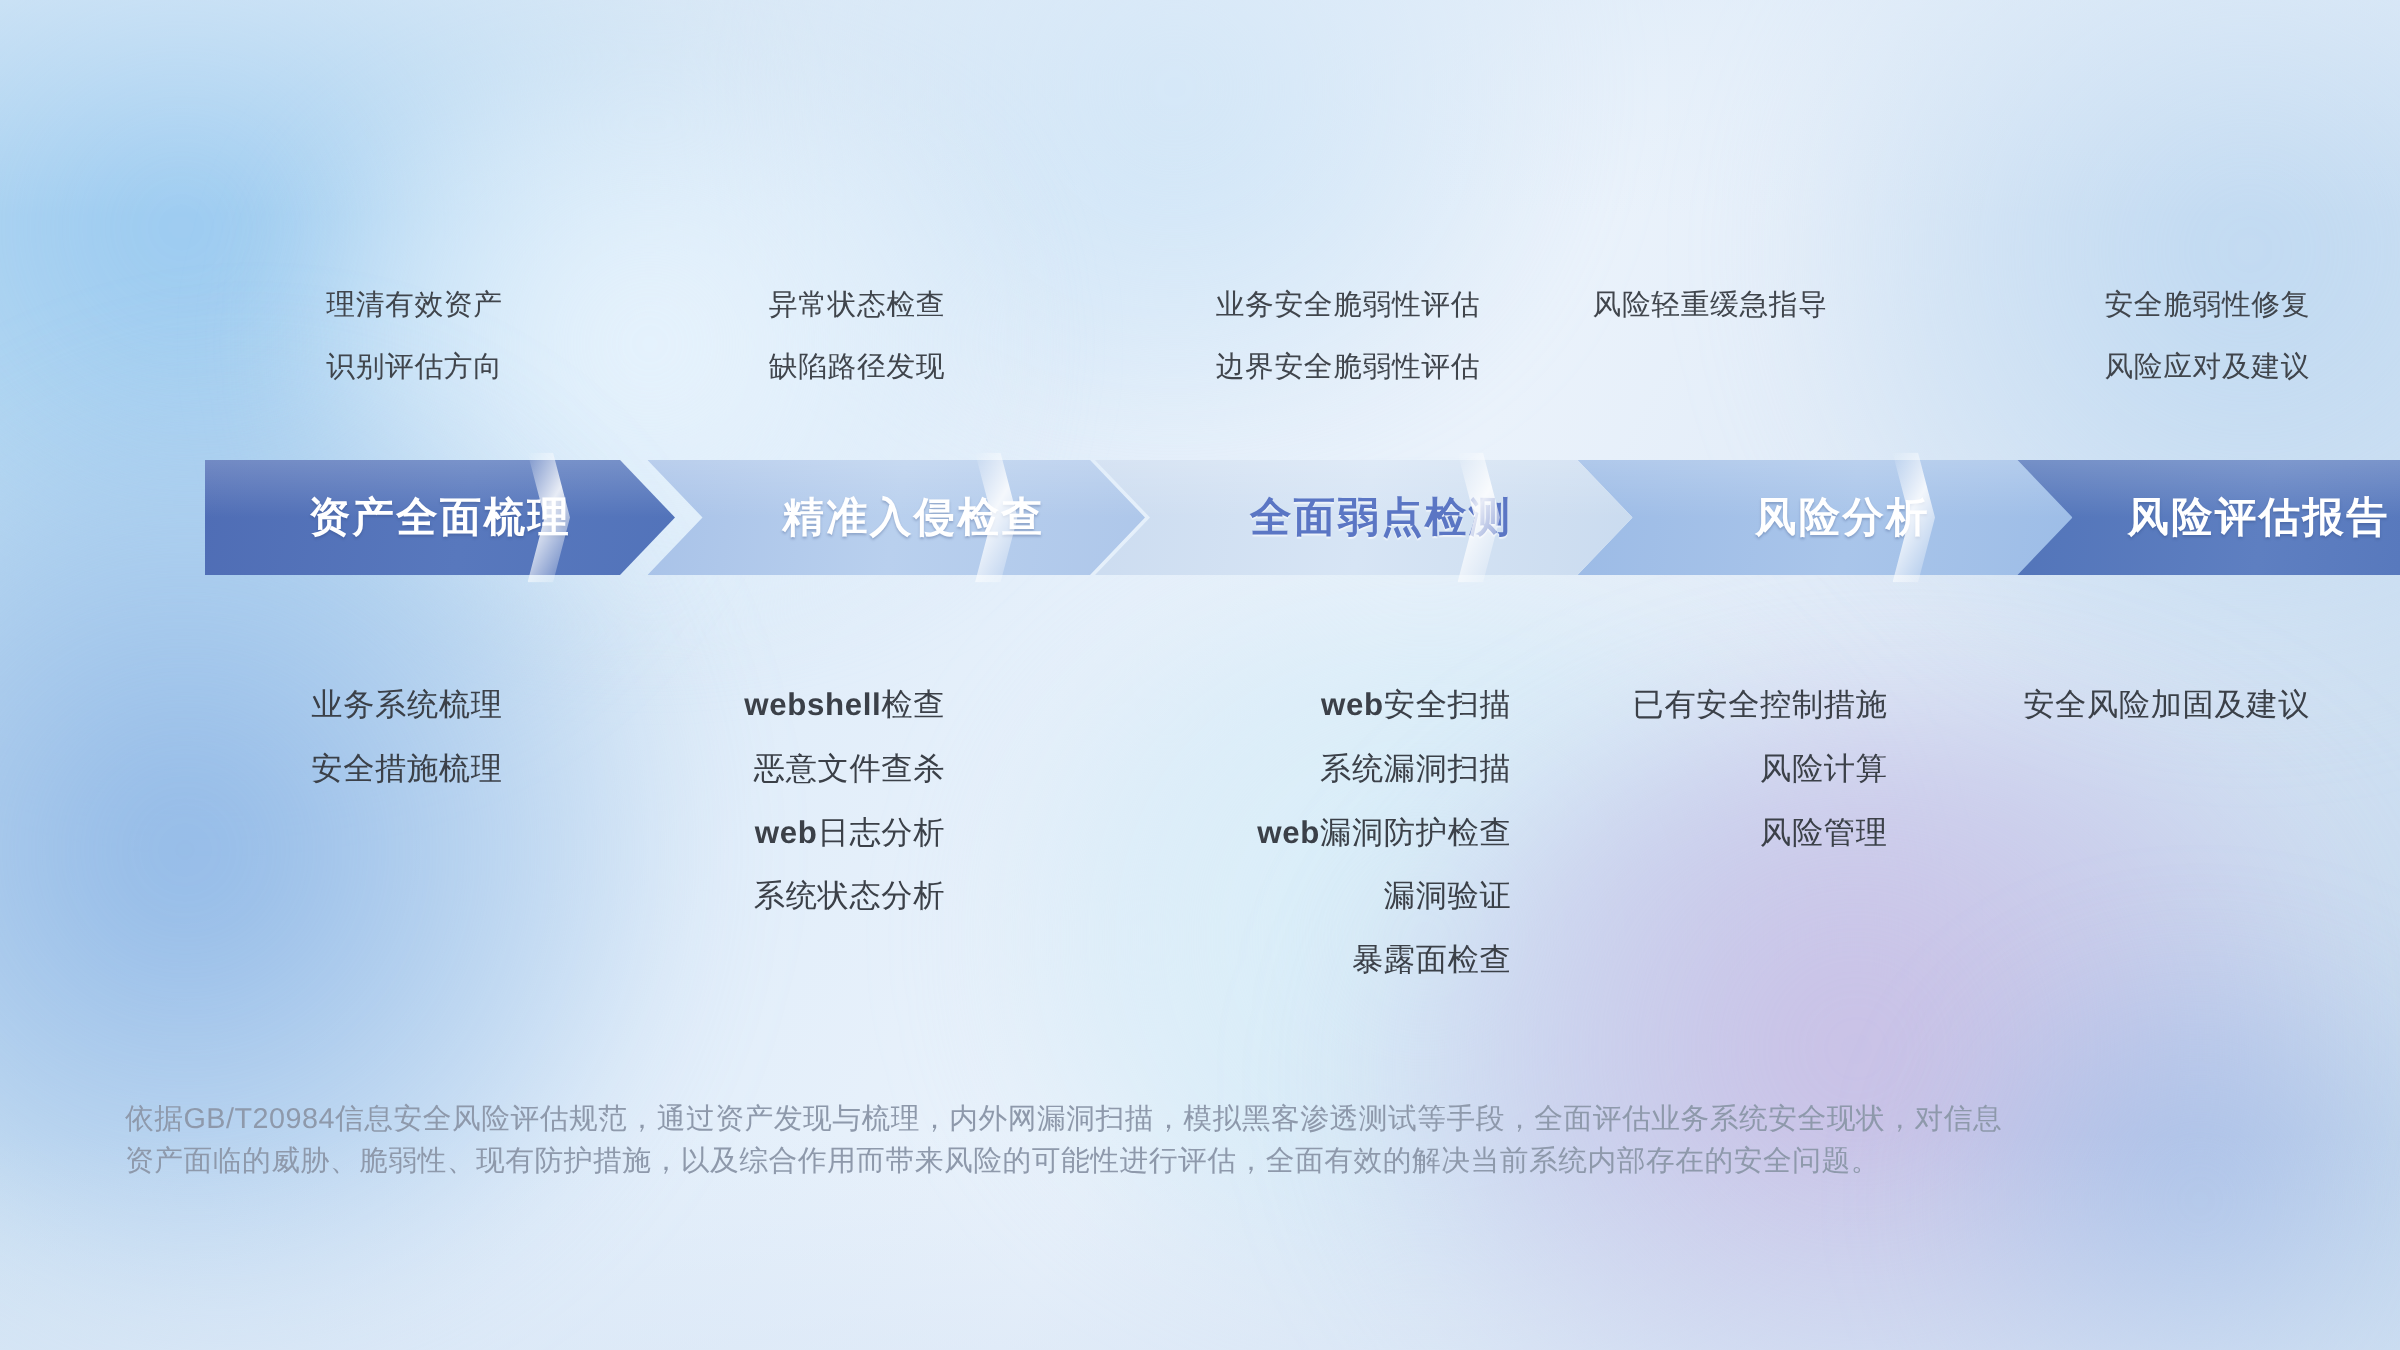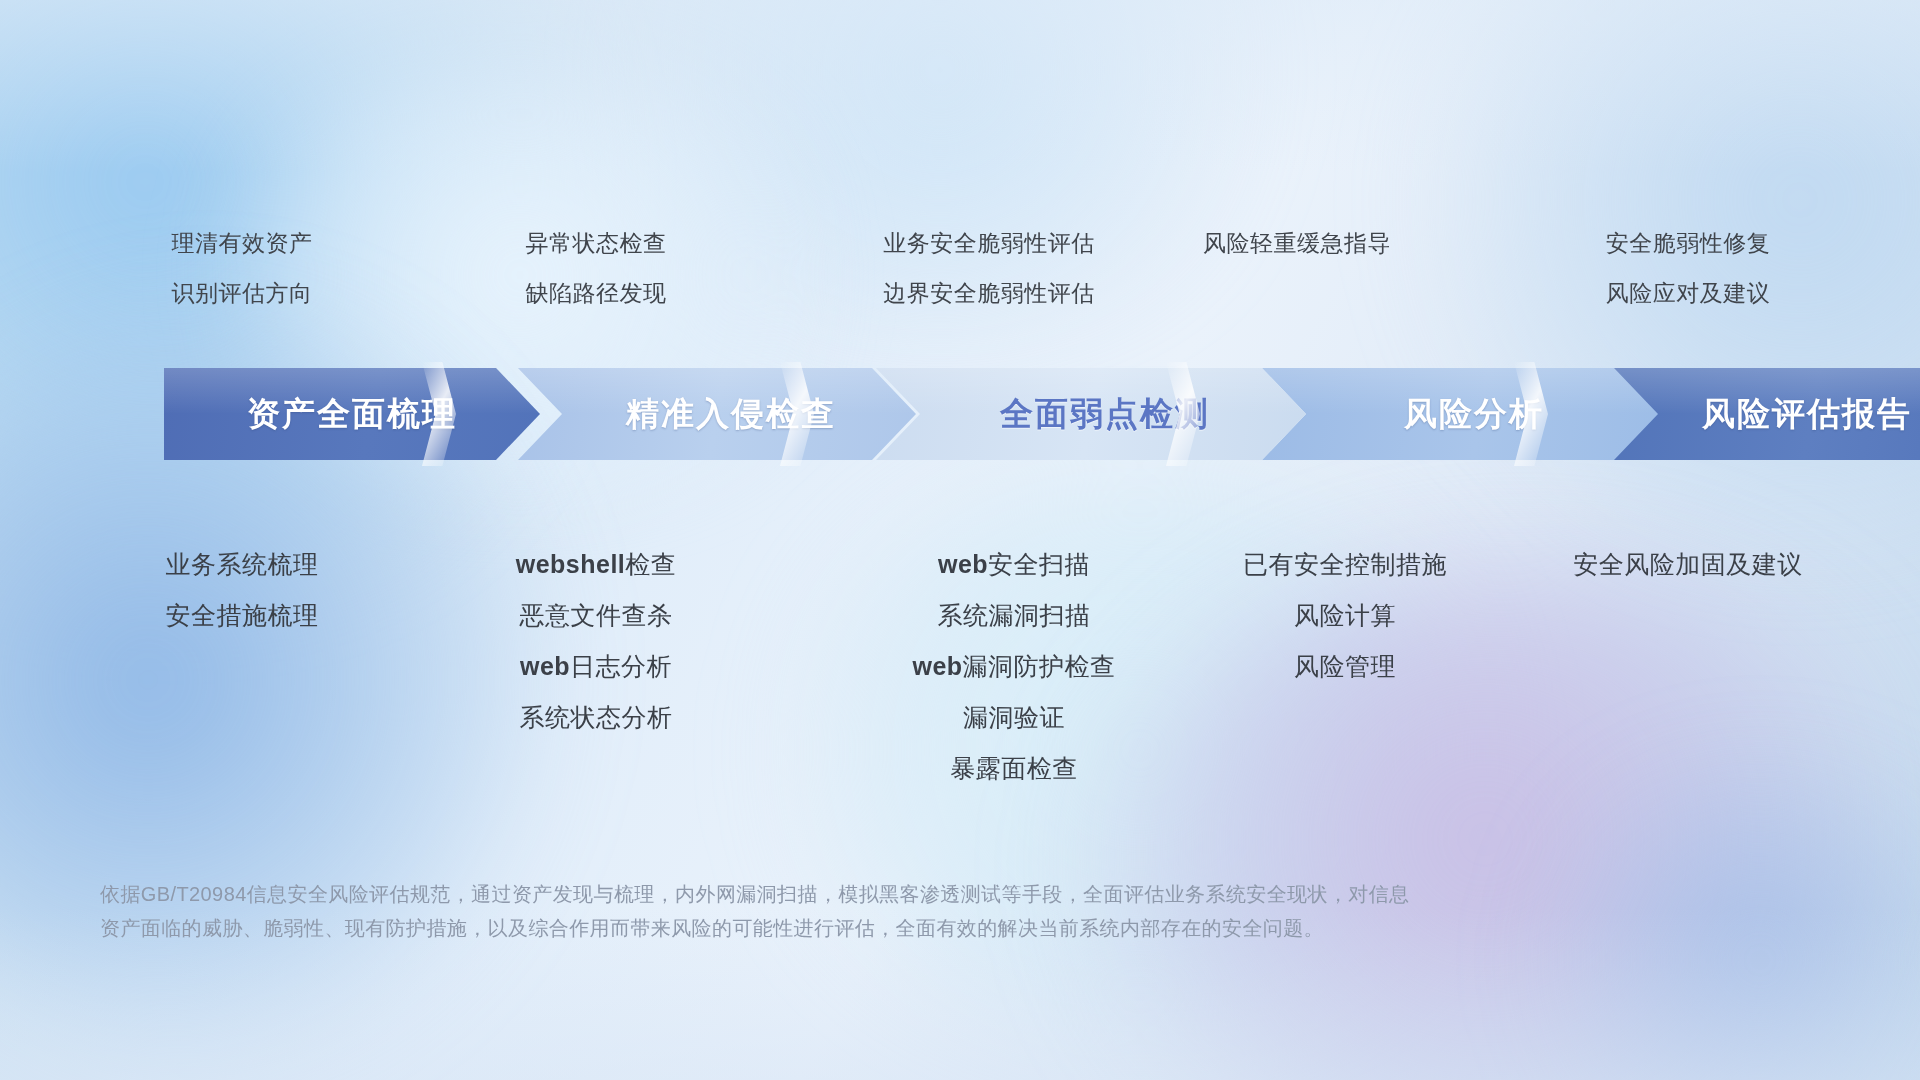--- a/index.html
+++ b/index.html
@@ -39,21 +39,21 @@
   .bg-b8{position:absolute;left:1500px;top:760px;width:520px;height:400px;border-radius:50%;
     background:radial-gradient(circle at 50% 50%,rgba(156,186,230,.7) 0%,rgba(170,196,234,0) 72%);
     filter:blur(44px);}
   .bg-vignette{position:absolute;inset:0;
     background:linear-gradient(to bottom,rgba(222,235,248,.55) 0%,rgba(255,255,255,0) 16%,rgba(255,255,255,0) 84%,rgba(214,228,245,.5) 100%);}
 
   
   .content{position:absolute;inset:0;}
 
   .cols{position:absolute;left:0;right:0;display:flex;}
-  .col{flex:0 0 auto;text-align:center;}
+  .col{flex:0 0 auto;text-align:right;}
 
   
   .top-row{top:232px;}
   .note{
     font-size:23px;color:#40454c;letter-spacing:.5px;line-height:1;
     margin-bottom:27px;white-space:nowrap;
   }
   .note:last-child{margin-bottom:0;}
 
   
@@ -97,21 +97,21 @@
   .bnote{
     font-size:25px;color:#3b4048;letter-spacing:.5px;line-height:1;
     margin-bottom:26px;white-space:nowrap;
   }
   .bnote:last-child{margin-bottom:0;}
   .bnote b{font-weight:bold;}
 
   
   .footer{
     position:absolute;left:100px;top:877px;width:1530px;
-    font-size:20px;line-height:34px;color:#8e99ab;letter-spacing:.4px;
+    font-size:23px;line-height:34px;color:#8e99ab;letter-spacing:.4px;
   }
   .footer p{margin:0;}
 </style>
 </head>
 <body>
 
 <div class="stage">
 
   <div class="bg-base"></div>
   <div class="bg-b1"></div>

